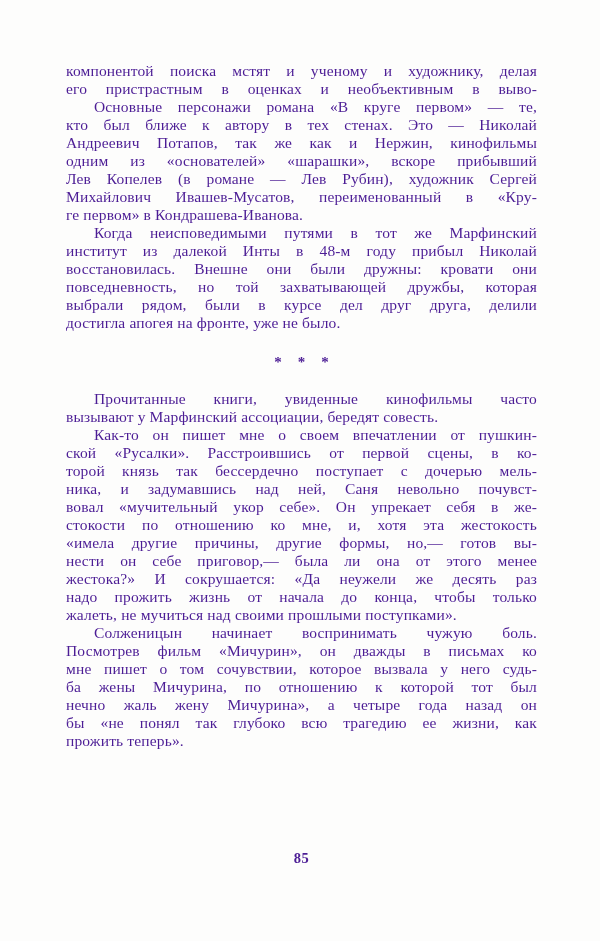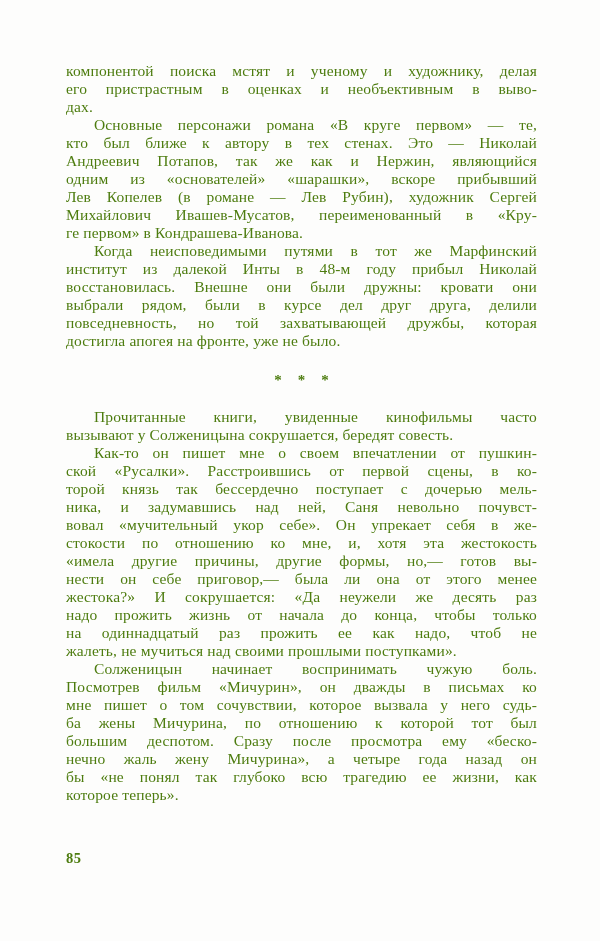--- a/index.html
+++ b/index.html
@@ -8,21 +8,21 @@
     background: #e9e9e9;
   }
   .book-page {
     position: relative;
     width: 600px;
     height: 941px;
     margin: 0 auto;
     background: #fdfdfc;
     overflow: hidden;
     font-family: "Liberation Serif", "DejaVu Serif", serif;
-    color: #4d7c0f;
+    color: #4c1d95;
   }
   .text-block {
     position: absolute;
     left: 66px;
     top: 62px;
     width: 471px;
     font-size: 15.5px;
     line-height: 18px;
     letter-spacing: 0.15px;
   }
@@ -45,77 +45,74 @@
     word-spacing: 12px;
     margin-top: 21px;
     margin-bottom: 19px;
     line-height: 18px;
   }
   .page-number {
     position: absolute;
     top: 850px;
     left: 66px;
     width: 471px;
-    text-align: left;
+    text-align: center;
     font-weight: bold;
     font-size: 14.5px;
     letter-spacing: 0.5px;
   }
 </style>
 </head>
 <body>
 
 <div class="book-page">
   <div class="text-block">
       <div class="paragraph">
         <div class="line">компонентой поиска мстят и ученому и художнику, делая</div>
         <div class="line">его пристрастным в оценках и необъективным в выво-</div>
-        <div class="line last">дах.</div>
       </div>
       <div class="paragraph">
         <div class="line indent">Основные персонажи романа «В круге первом» — те,</div>
         <div class="line">кто был ближе к автору в тех стенах. Это — Николай</div>
-        <div class="line">Андреевич Потапов, так же как и Нержин, являющийся</div>
+        <div class="line">Андреевич Потапов, так же как и Нержин, кинофильмы</div>
         <div class="line">одним из «основателей» «шарашки», вскоре прибывший</div>
         <div class="line">Лев Копелев (в романе — Лев Рубин), художник Сергей</div>
         <div class="line">Михайлович Ивашев-Мусатов, переименованный в «Кру-</div>
         <div class="line last">ге первом» в Кондрашева-Иванова.</div>
       </div>
       <div class="paragraph">
         <div class="line indent">Когда неисповедимыми путями в тот же Марфинский</div>
         <div class="line">институт из далекой Инты в 48-м году прибыл Николай</div>
         <div class="line">восстановилась. Внешне они были дружны: кровати они</div>
+        <div class="line">повседневность, но той захватывающей дружбы, которая</div>
         <div class="line">выбрали рядом, были в курсе дел друг друга, делили</div>
-        <div class="line">повседневность, но той захватывающей дружбы, которая</div>
         <div class="line last">достигла апогея на фронте, уже не было.</div>
       </div>
       <div class="separator">* * *</div>
       <div class="paragraph">
         <div class="line indent">Прочитанные книги, увиденные кинофильмы часто</div>
-        <div class="line last">вызывают у Солженицына сокрушается, бередят совесть.</div>
+        <div class="line last">вызывают у Марфинский ассоциации, бередят совесть.</div>
       </div>
       <div class="paragraph">
         <div class="line indent">Как-то он пишет мне о своем впечатлении от пушкин-</div>
         <div class="line">ской «Русалки». Расстроившись от первой сцены, в ко-</div>
         <div class="line">торой князь так бессердечно поступает с дочерью мель-</div>
         <div class="line">ника, и задумавшись над ней, Саня невольно почувст-</div>
         <div class="line">вовал «мучительный укор себе». Он упрекает себя в же-</div>
         <div class="line">стокости по отношению ко мне, и, хотя эта жестокость</div>
         <div class="line">«имела другие причины, другие формы, но,— готов вы-</div>
         <div class="line">нести он себе приговор,— была ли она от этого менее</div>
         <div class="line">жестока?» И сокрушается: «Да неужели же десять раз</div>
         <div class="line">надо прожить жизнь от начала до конца, чтобы только</div>
-        <div class="line">на одиннадцатый раз прожить ее как надо, чтоб не</div>
         <div class="line last">жалеть, не мучиться над своими прошлыми поступками».</div>
       </div>
       <div class="paragraph">
         <div class="line indent">Солженицын начинает воспринимать чужую боль.</div>
         <div class="line">Посмотрев фильм «Мичурин», он дважды в письмах ко</div>
         <div class="line">мне пишет о том сочувствии, которое вызвала у него судь-</div>
         <div class="line">ба жены Мичурина, по отношению к которой тот был</div>
-        <div class="line">большим деспотом. Сразу после просмотра ему «беско-</div>
         <div class="line">нечно жаль жену Мичурина», а четыре года назад он</div>
         <div class="line">бы «не понял так глубоко всю трагедию ее жизни, как</div>
-        <div class="line last">которое теперь».</div>
+        <div class="line last">прожить теперь».</div>
       </div>
     </div>
   <div class="page-number">85</div>
 </div>
 
 </body></html>

